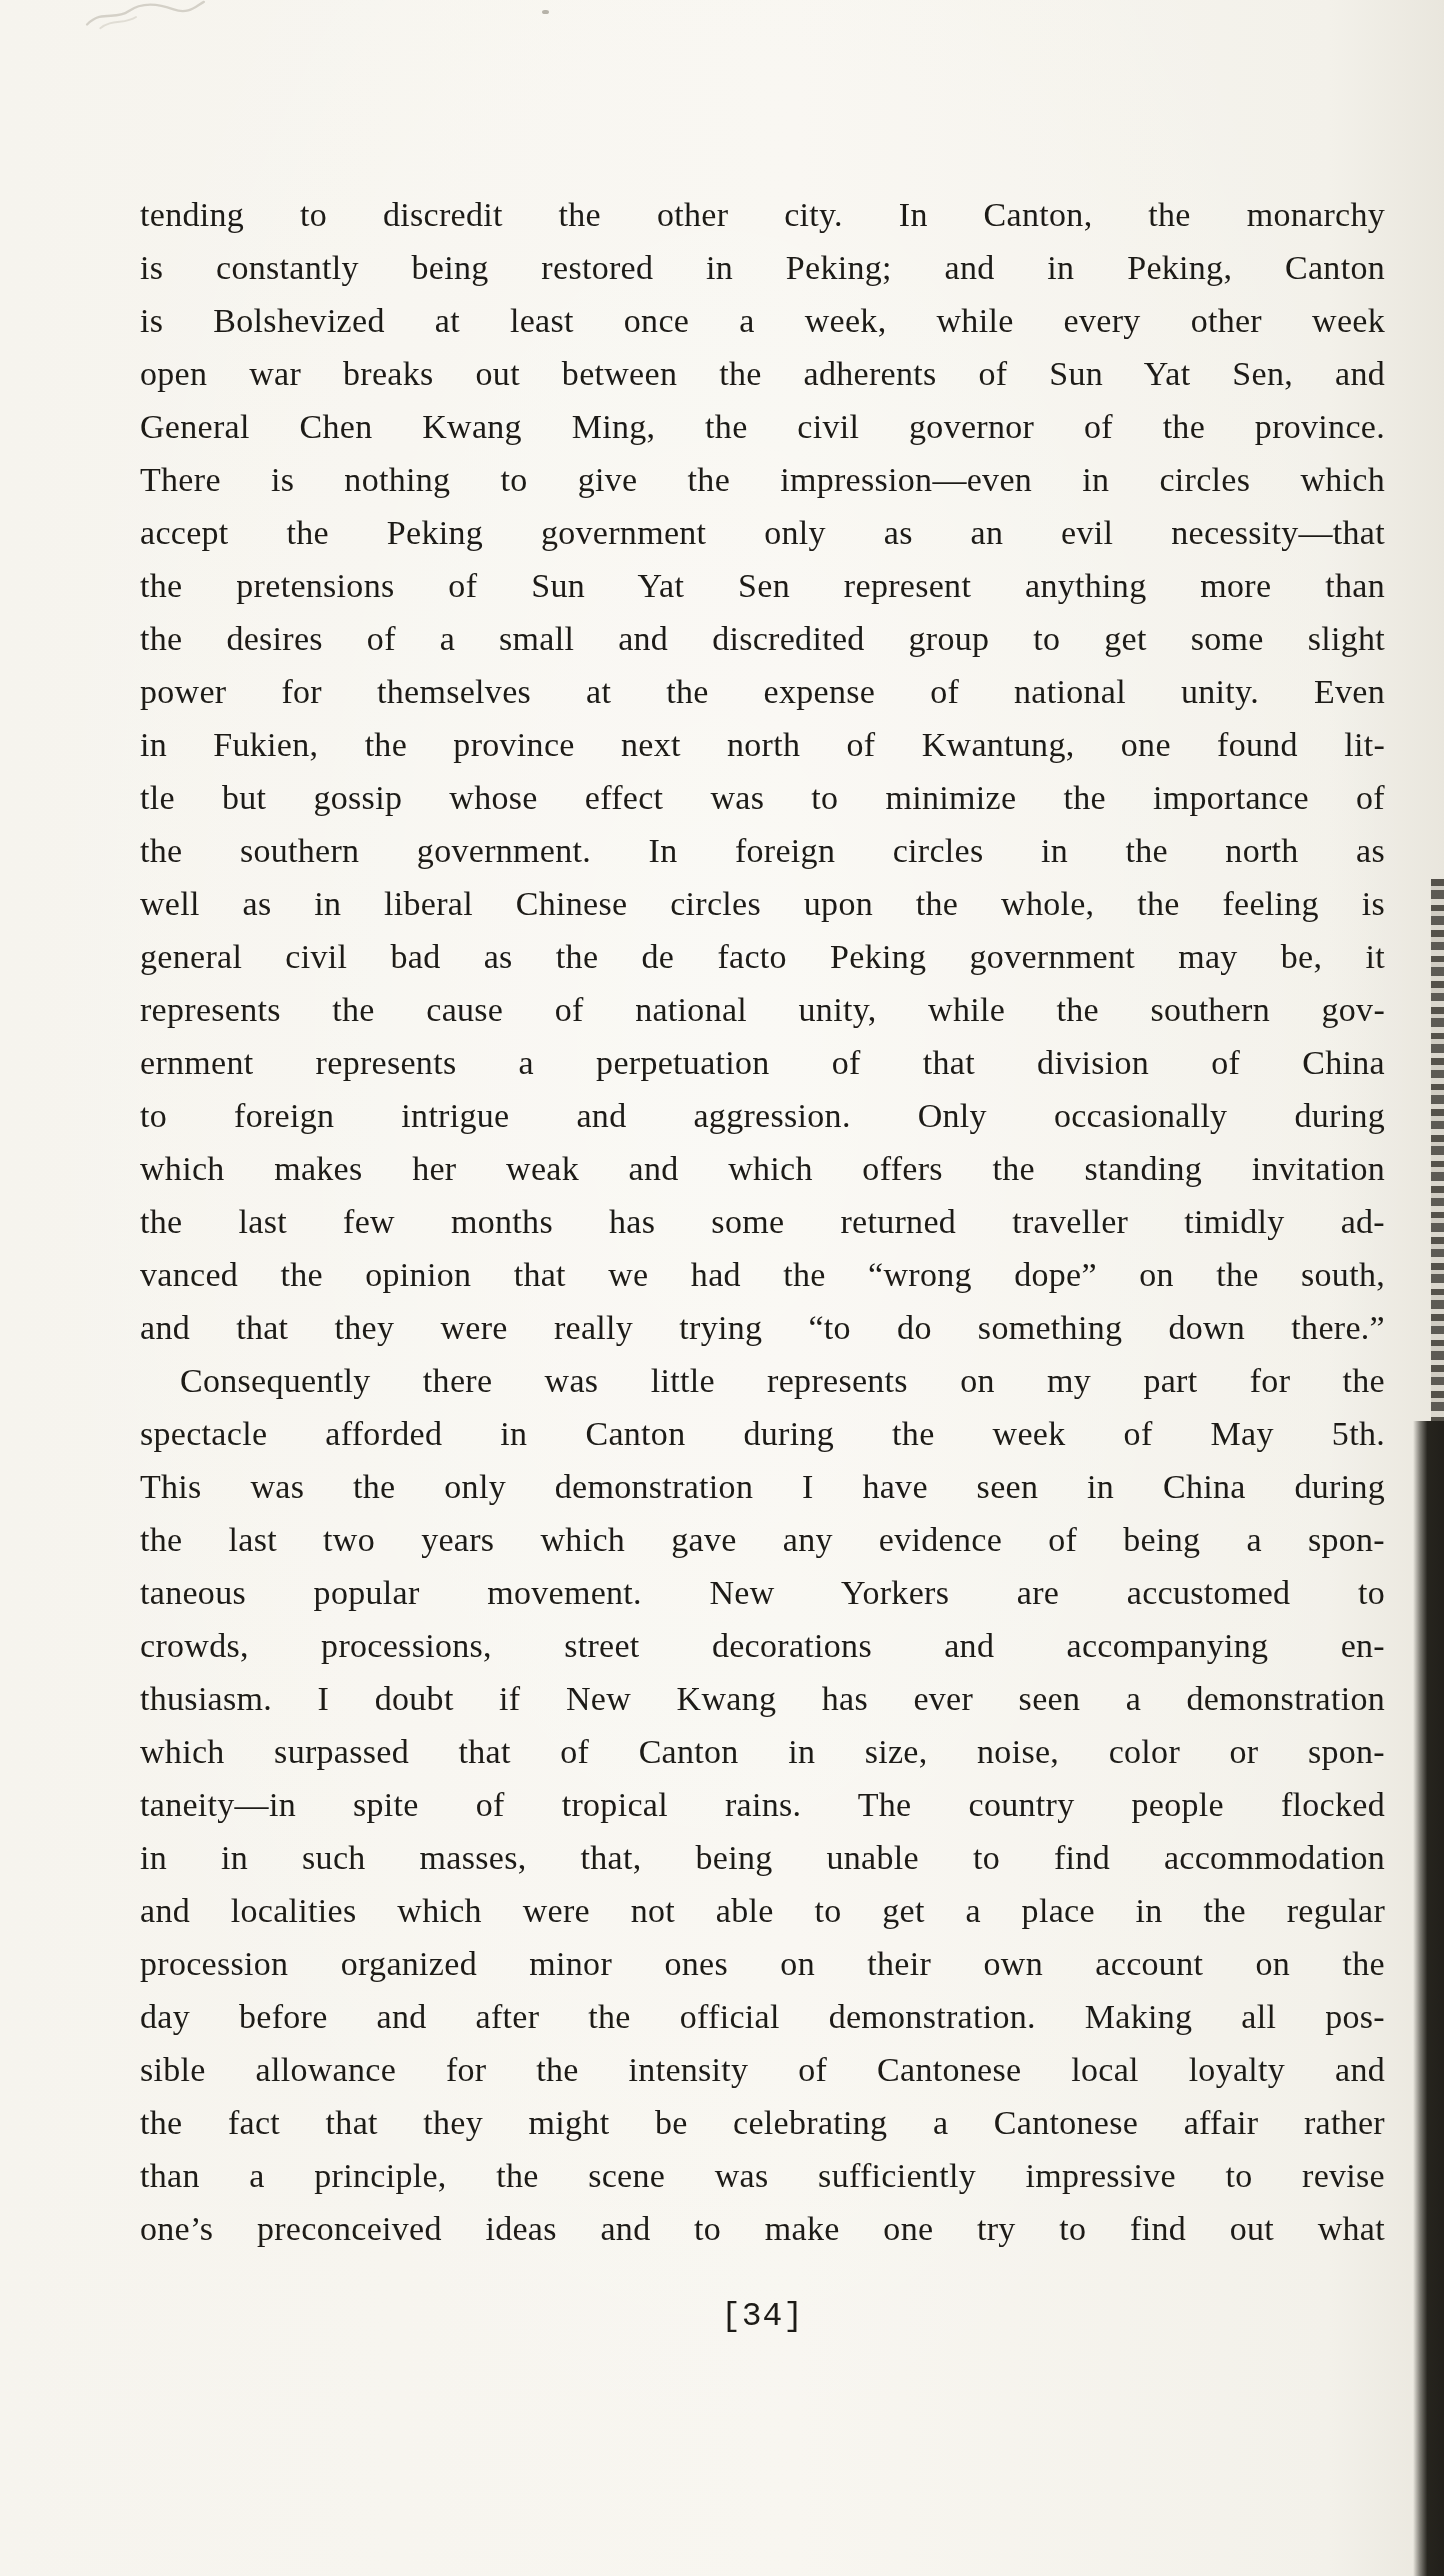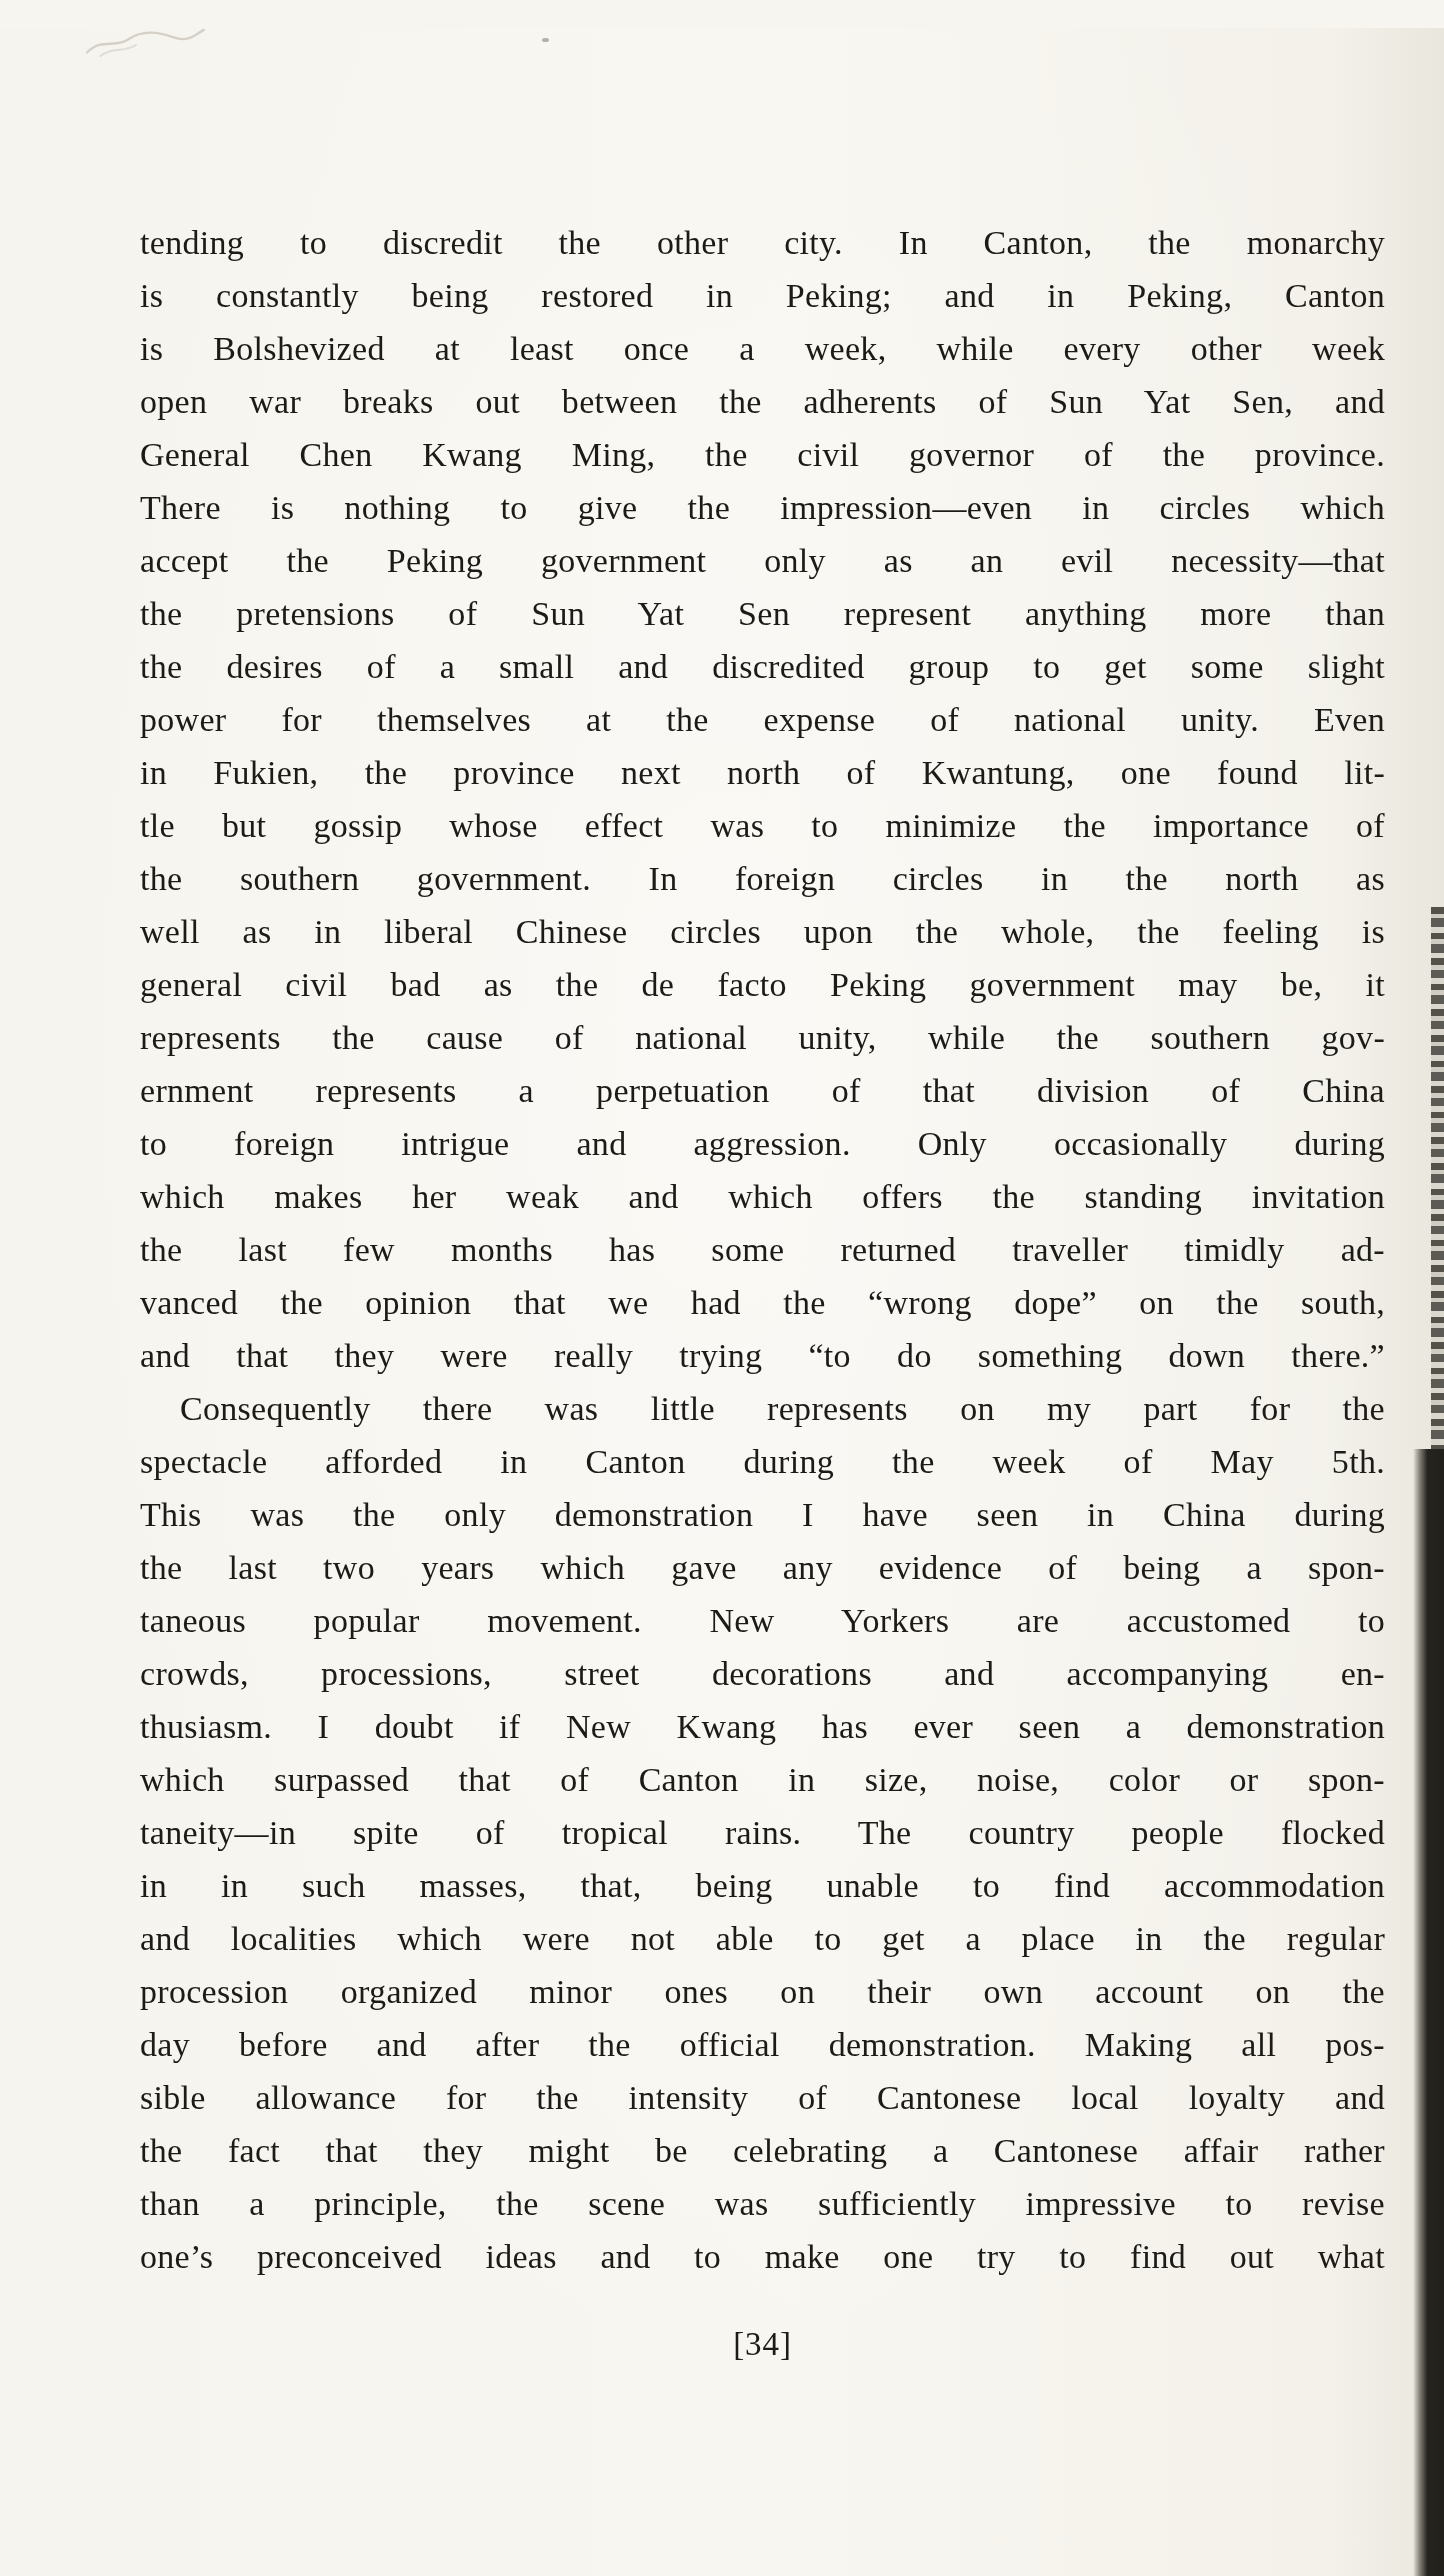--- a/index.html
+++ b/index.html
@@ -17,21 +17,20 @@
     overflow: hidden;
   }
 
   .scan-page {
     position: absolute;
     inset: 0;
     
     background:
       radial-gradient(ellipse at 50% 40%, rgba(255,255,255,0.35), rgba(0,0,0,0) 70%),
       linear-gradient(to right, #f6f4ee 0%, #f8f6f0 55%, #f3f1ea 92%, #e9e6dd 100%);
-    margin-top: 28px;
   }
 
   .text-block {
     position: absolute;
     left: 140px;
     top: 188px;
     width: 1245px;
   }
 
   .paragraph { display: block; }
@@ -50,20 +49,21 @@
   }
 
   .page-number {
     position: absolute;
     top: 2298px;
     left: 140px;
     width: 1245px;
     text-align: center;
     font-size: 33px;
     letter-spacing: 0.9px;
+    font-family: Liberation Mono, monospace;
   }
 
   
   .pencil-mark {
     position: absolute;
     left: 83px;
     top: 0px;
     width: 123px;
     height: 32px;
     opacity: 0.55;

